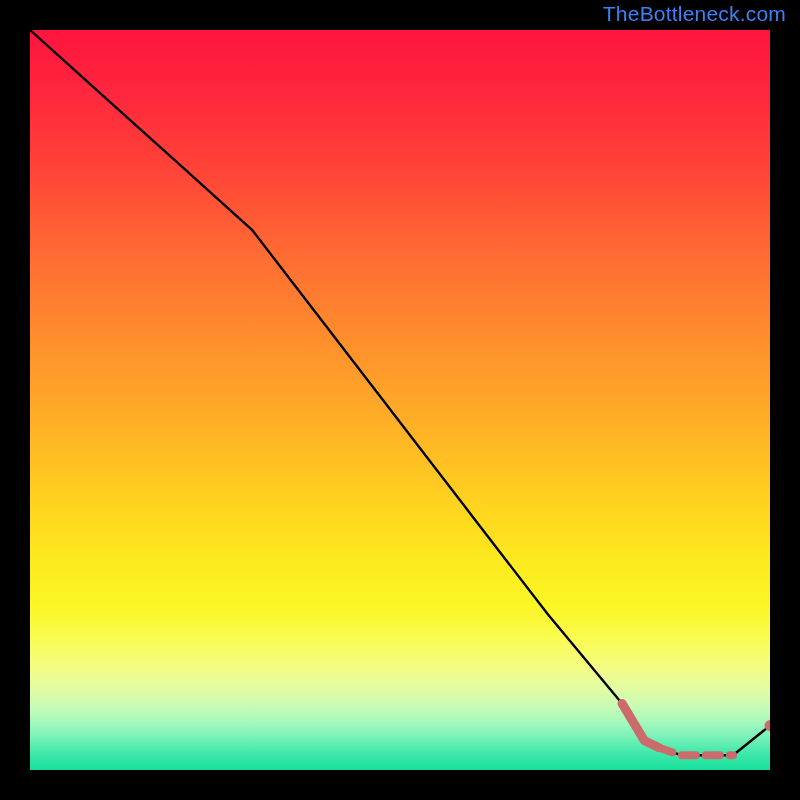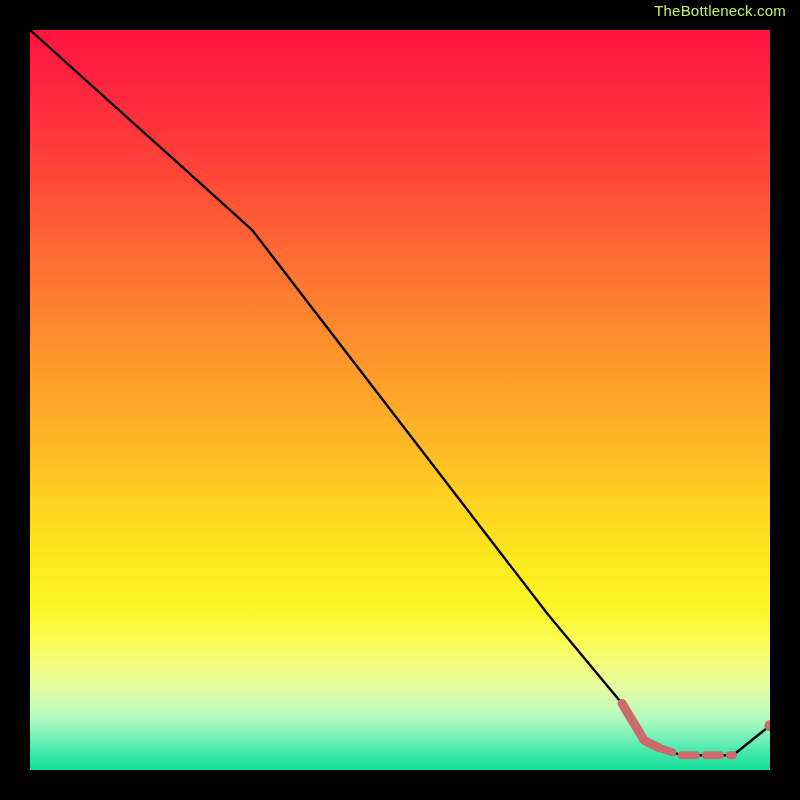--- a/index.html
+++ b/index.html
@@ -14,22 +14,22 @@
   .frame {
     position: relative;
     width: 800px;
     height: 800px;
     background: #000;
   }
   .watermark {
     position: absolute;
     top: 2px;
     right: 14px;
-    color: #bef264;
-    font-size: 15px;
+    color: #3b82f6;
+    font-size: 21px;
     font-weight: 400;
     letter-spacing: 0.2px;
     z-index: 20;
     user-select: none;
   }
   .plot {
     position: absolute;
     left: 30px;
     top: 30px;
     width: 740px;

